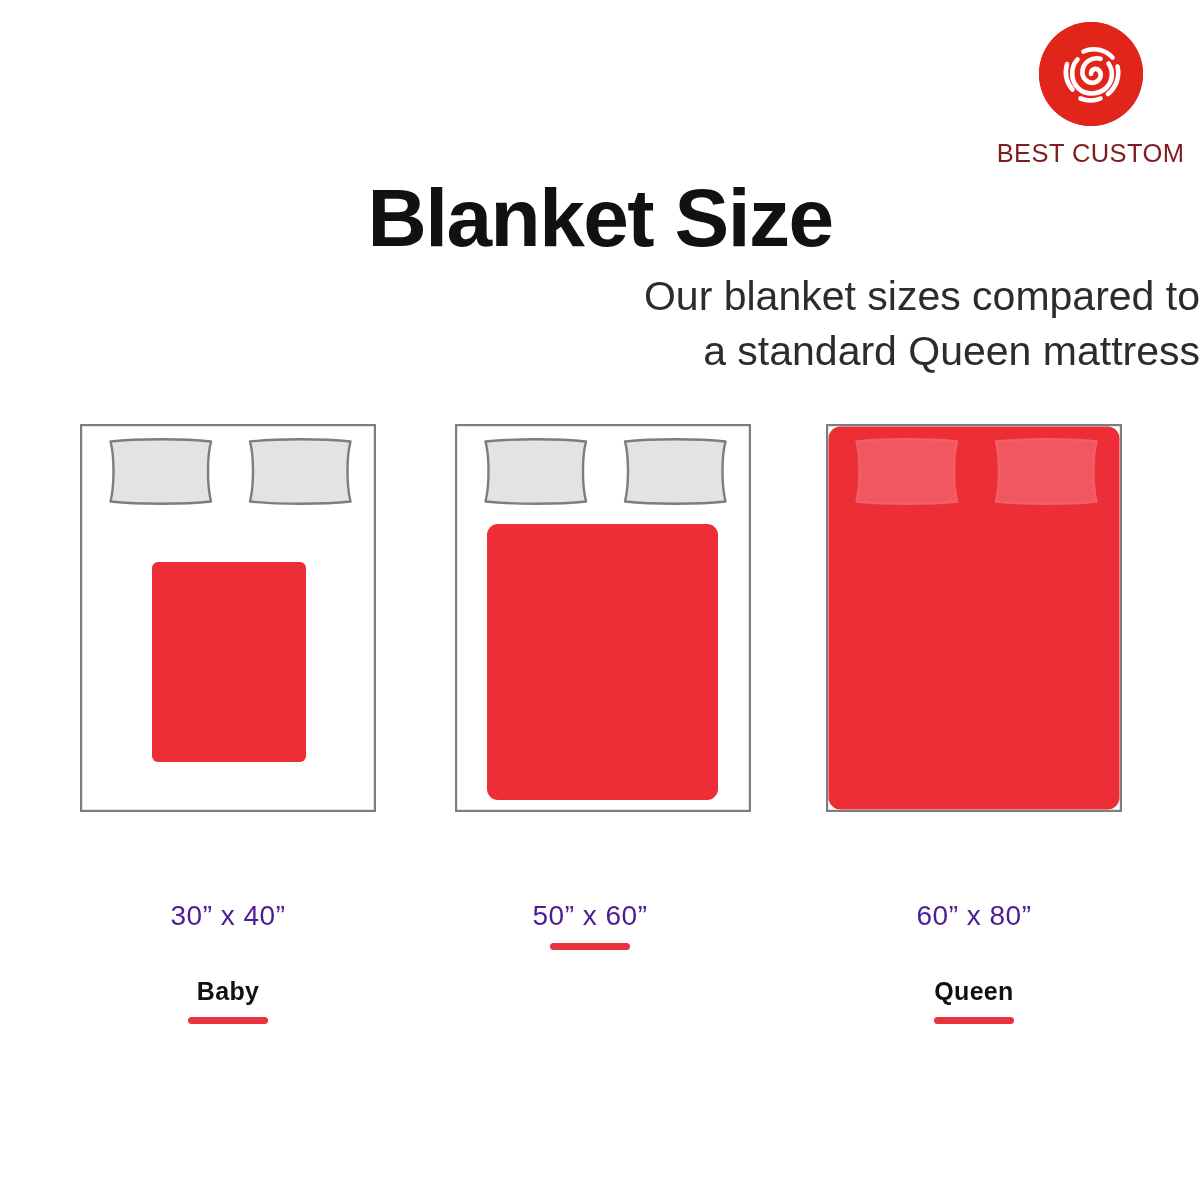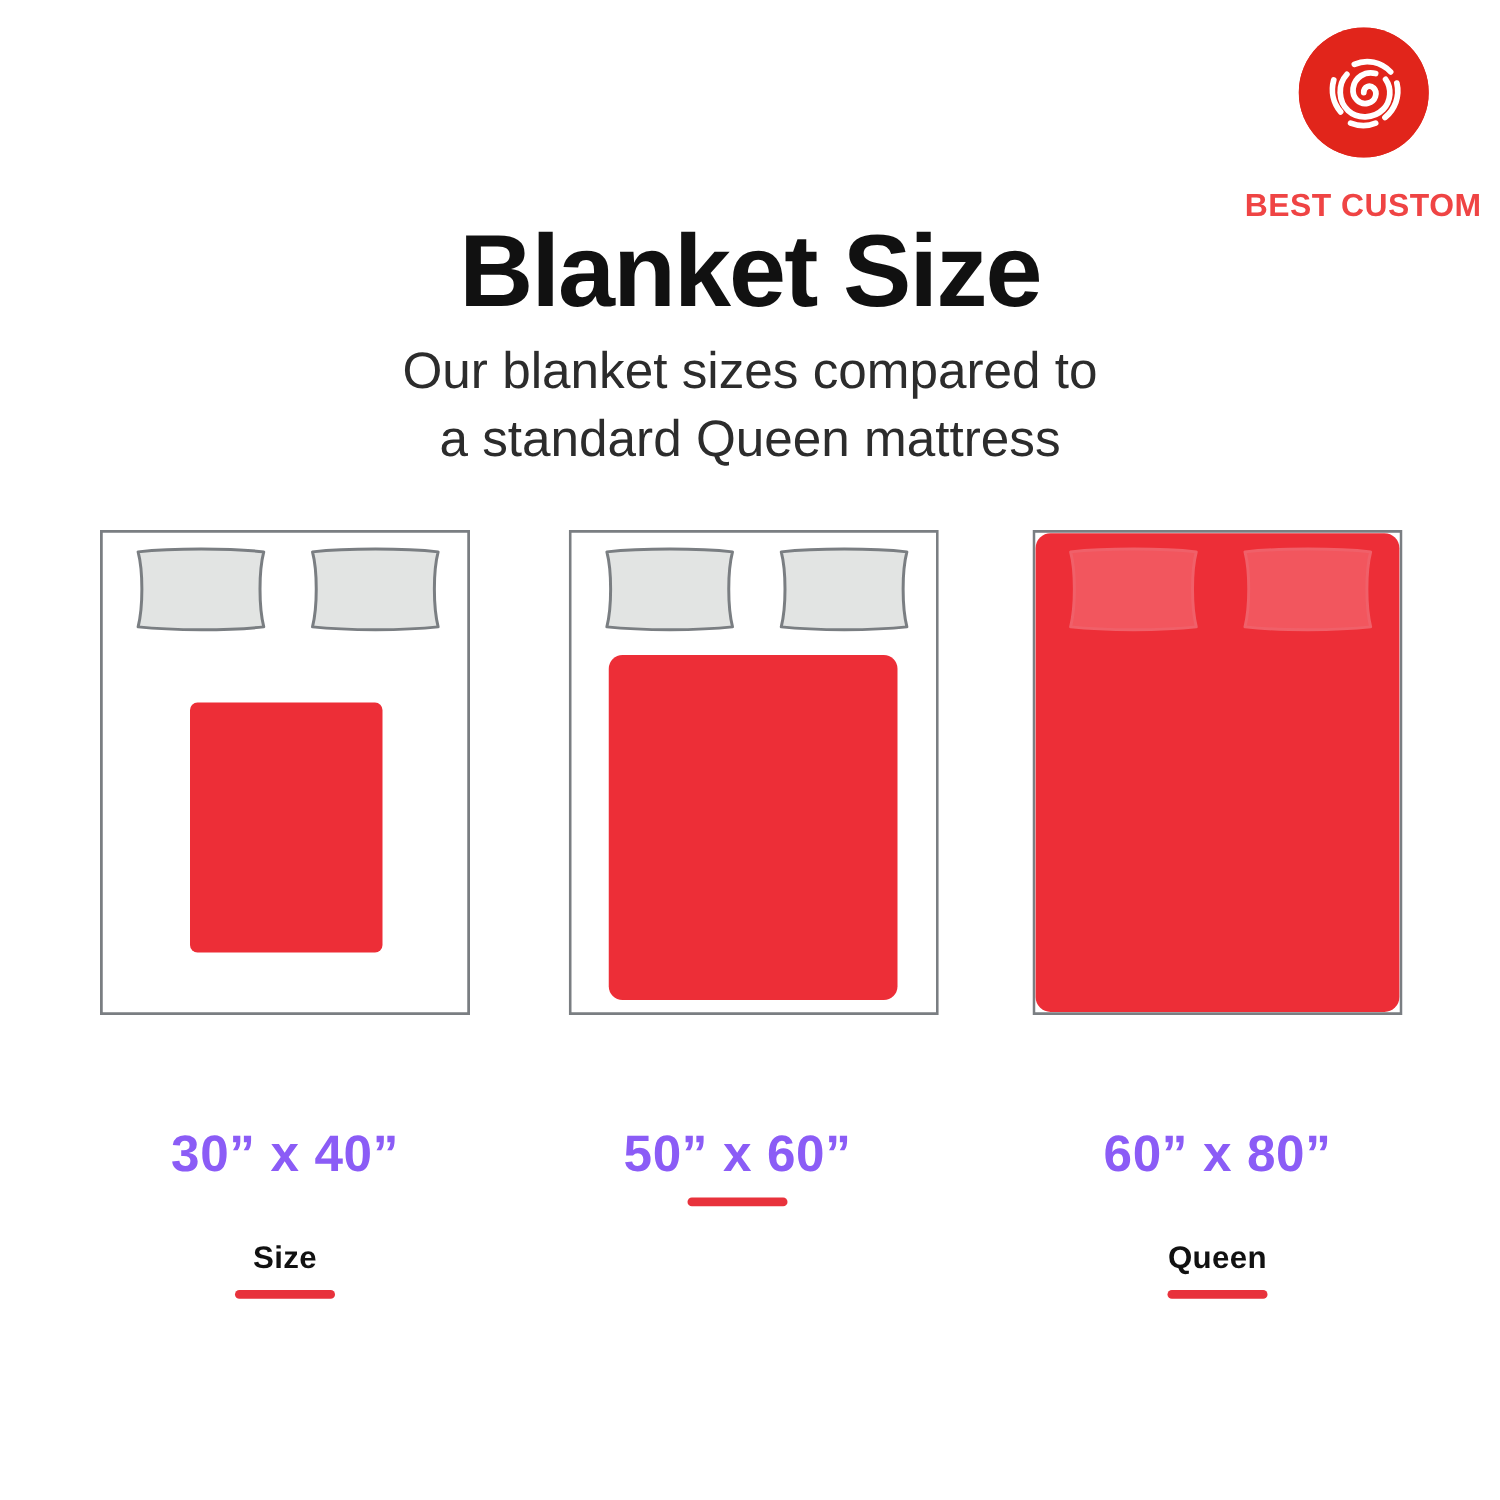--- a/index.html
+++ b/index.html
@@ -30,26 +30,26 @@
     align-items: center;
   }
   .brand-mark {
     width: 104px;
     height: 104px;
     border-radius: 50%;
     background: #E1251B;
     display: block;
   }
   .brand-name {
-    margin-top: 25px;
+    margin-top: 13px;
     font-family: "Liberation Sans", sans-serif;
     font-size: 25.5px;
-    font-weight: 700;
+    font-weight: 400;
     letter-spacing: 0.4px;
-    color: #ef4444;
+    color: #7f1d1d;
     white-space: nowrap;
   }
 
   
   .page-title {
     position: absolute;
     top: 120px;
     left: 0;
     width: 1200px;
     text-align: center;
@@ -58,21 +58,21 @@
     font-weight: 700;
     letter-spacing: -1.5px;
     color: #111111;
     line-height: 1.05;
   }
   .page-subtitle {
     position: absolute;
     top: 228px;
     left: 0;
     width: 1200px;
-    text-align: center;
+    text-align: right;
     font-family: "Liberation Sans", sans-serif;
     font-size: 41px;
     font-weight: 400;
     color: #2c2c2c;
     line-height: 1.33;
     white-space: pre-line;
   }
 
   
   .beds-row {
@@ -97,23 +97,23 @@
     width: 1200px;
     height: 140px;
   }
   .caption {
     position: absolute;
     top: 0;
     text-align: center;
   }
   .caption-size {
     font-family: "Liberation Sans", sans-serif;
-    font-size: 41px;
-    font-weight: 700;
-    color: #8b5cf6;
+    font-size: 28px;
+    font-weight: 400;
+    color: #4c1d95;
     letter-spacing: 0.5px;
     white-space: nowrap;
   }
   .caption-name {
     margin-top: 45px;
     font-family: "Liberation Sans", sans-serif;
     font-size: 25px;
     font-weight: 700;
     color: #111111;
     letter-spacing: 0.3px;
@@ -187,21 +187,21 @@
                  C243.5 80.5 197.5 80.5 170 77.5 C174 61 174 33 170 17.5 Z" fill="#F2565E" stroke="#F06069" stroke-width="2.4" stroke-linejoin="round"></path>
       </svg>
     </div>
 
   </div>
 
   <div class="captions-row">
 
     <div class="caption" style="left:80px; width:296px;">
       <div class="caption-size">30” x 40”</div>
-      <div class="caption-name">Size</div>
+      <div class="caption-name">Baby</div>
       <div class="caption-rule"></div>
     </div>
 
     <div class="caption" style="left:442px; width:296px;">
       <div class="caption-size">50” x 60”</div>
       <div class="caption-rule"></div>
     </div>
 
     <div class="caption" style="left:826px; width:296px;text-align:center;">
       <div class="caption-size">60” x 80”</div>

